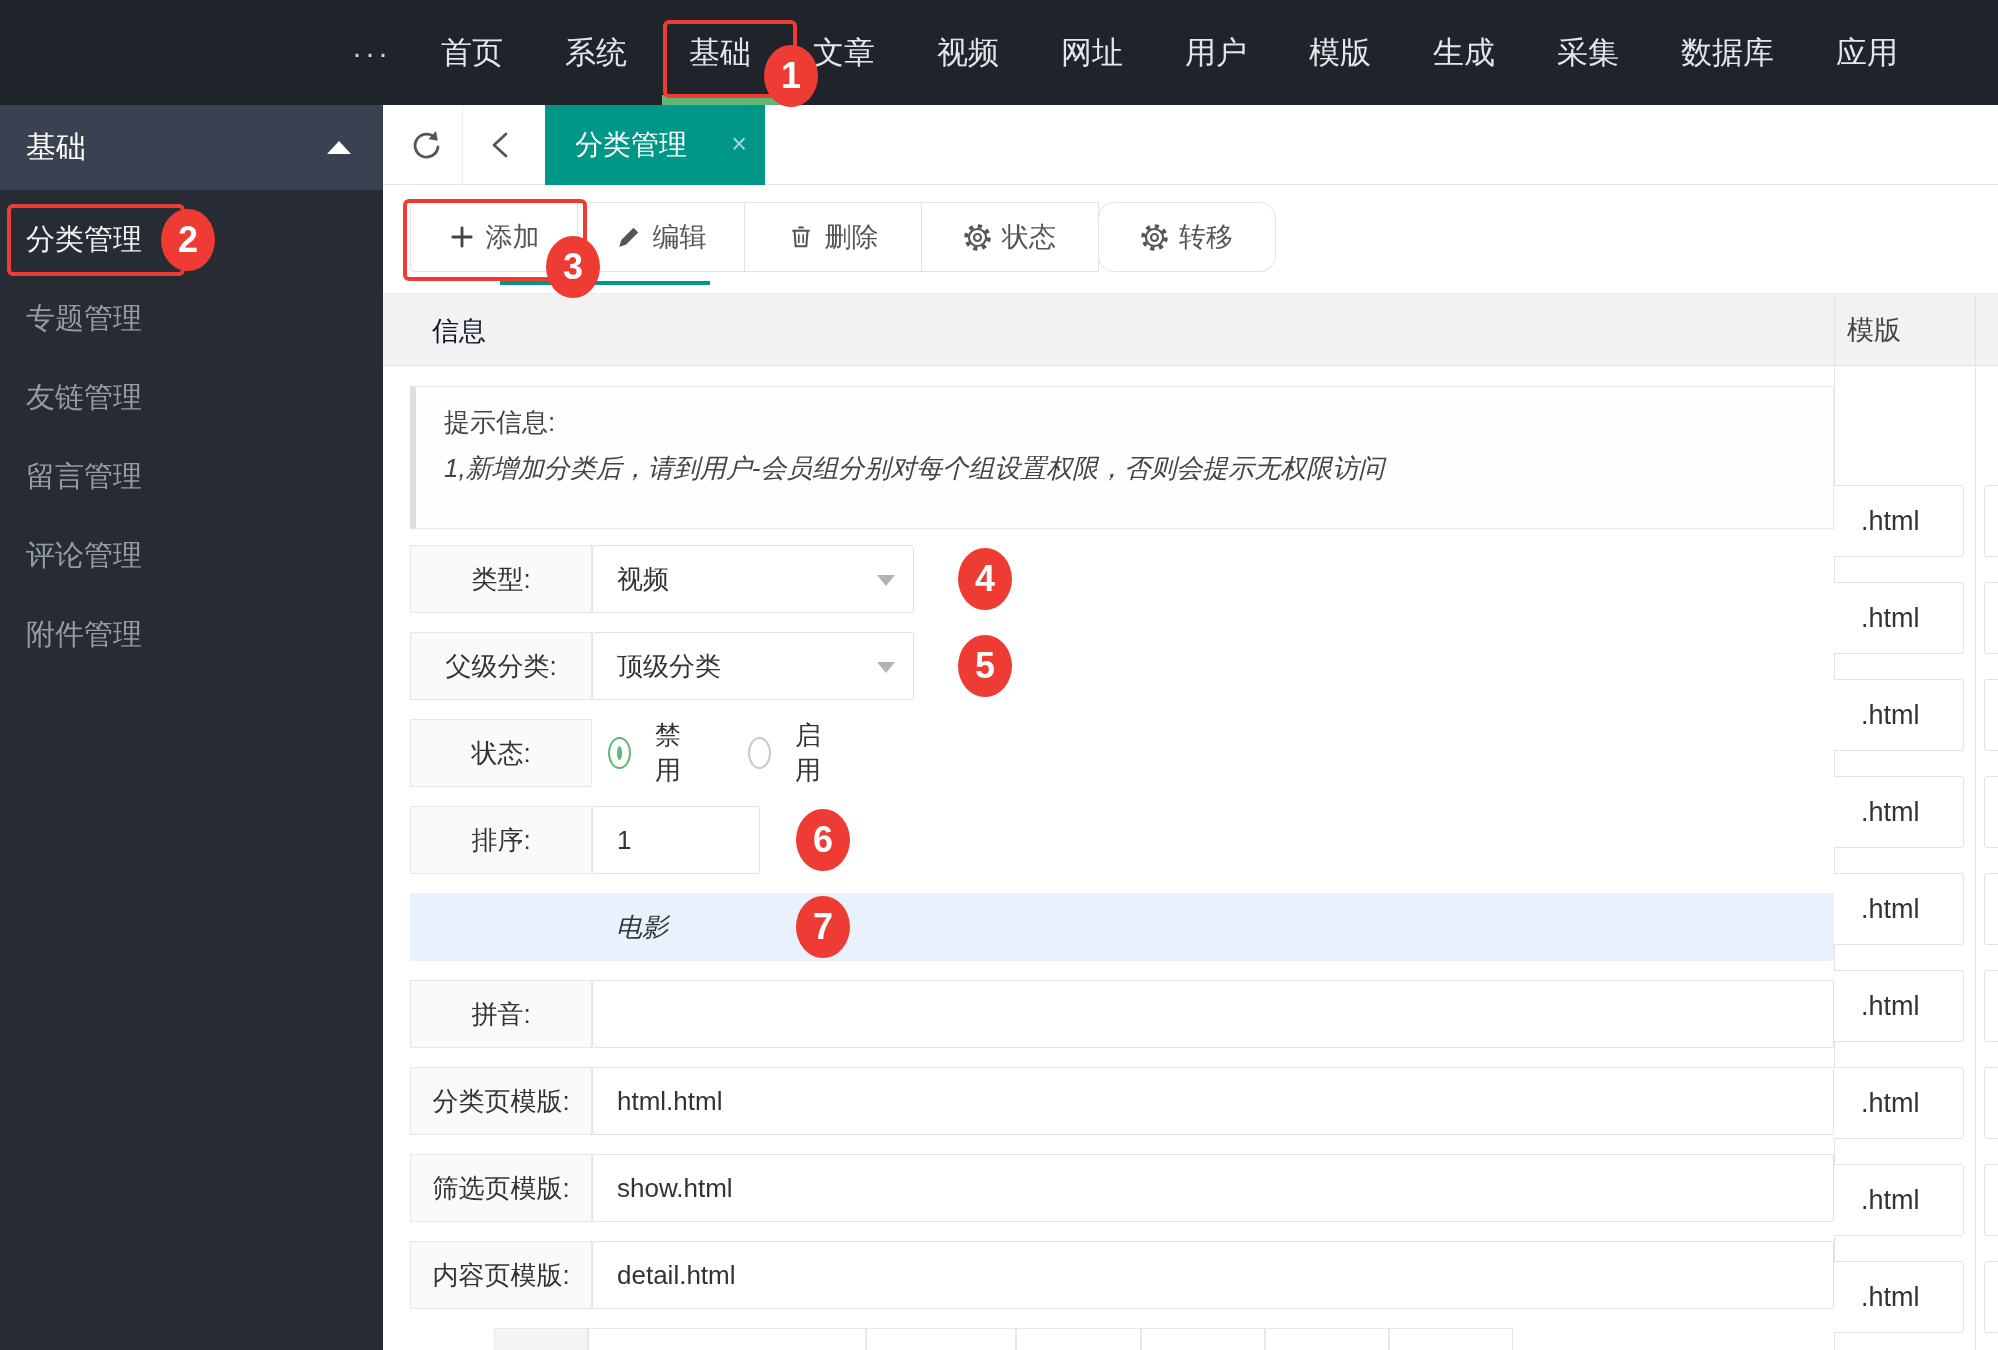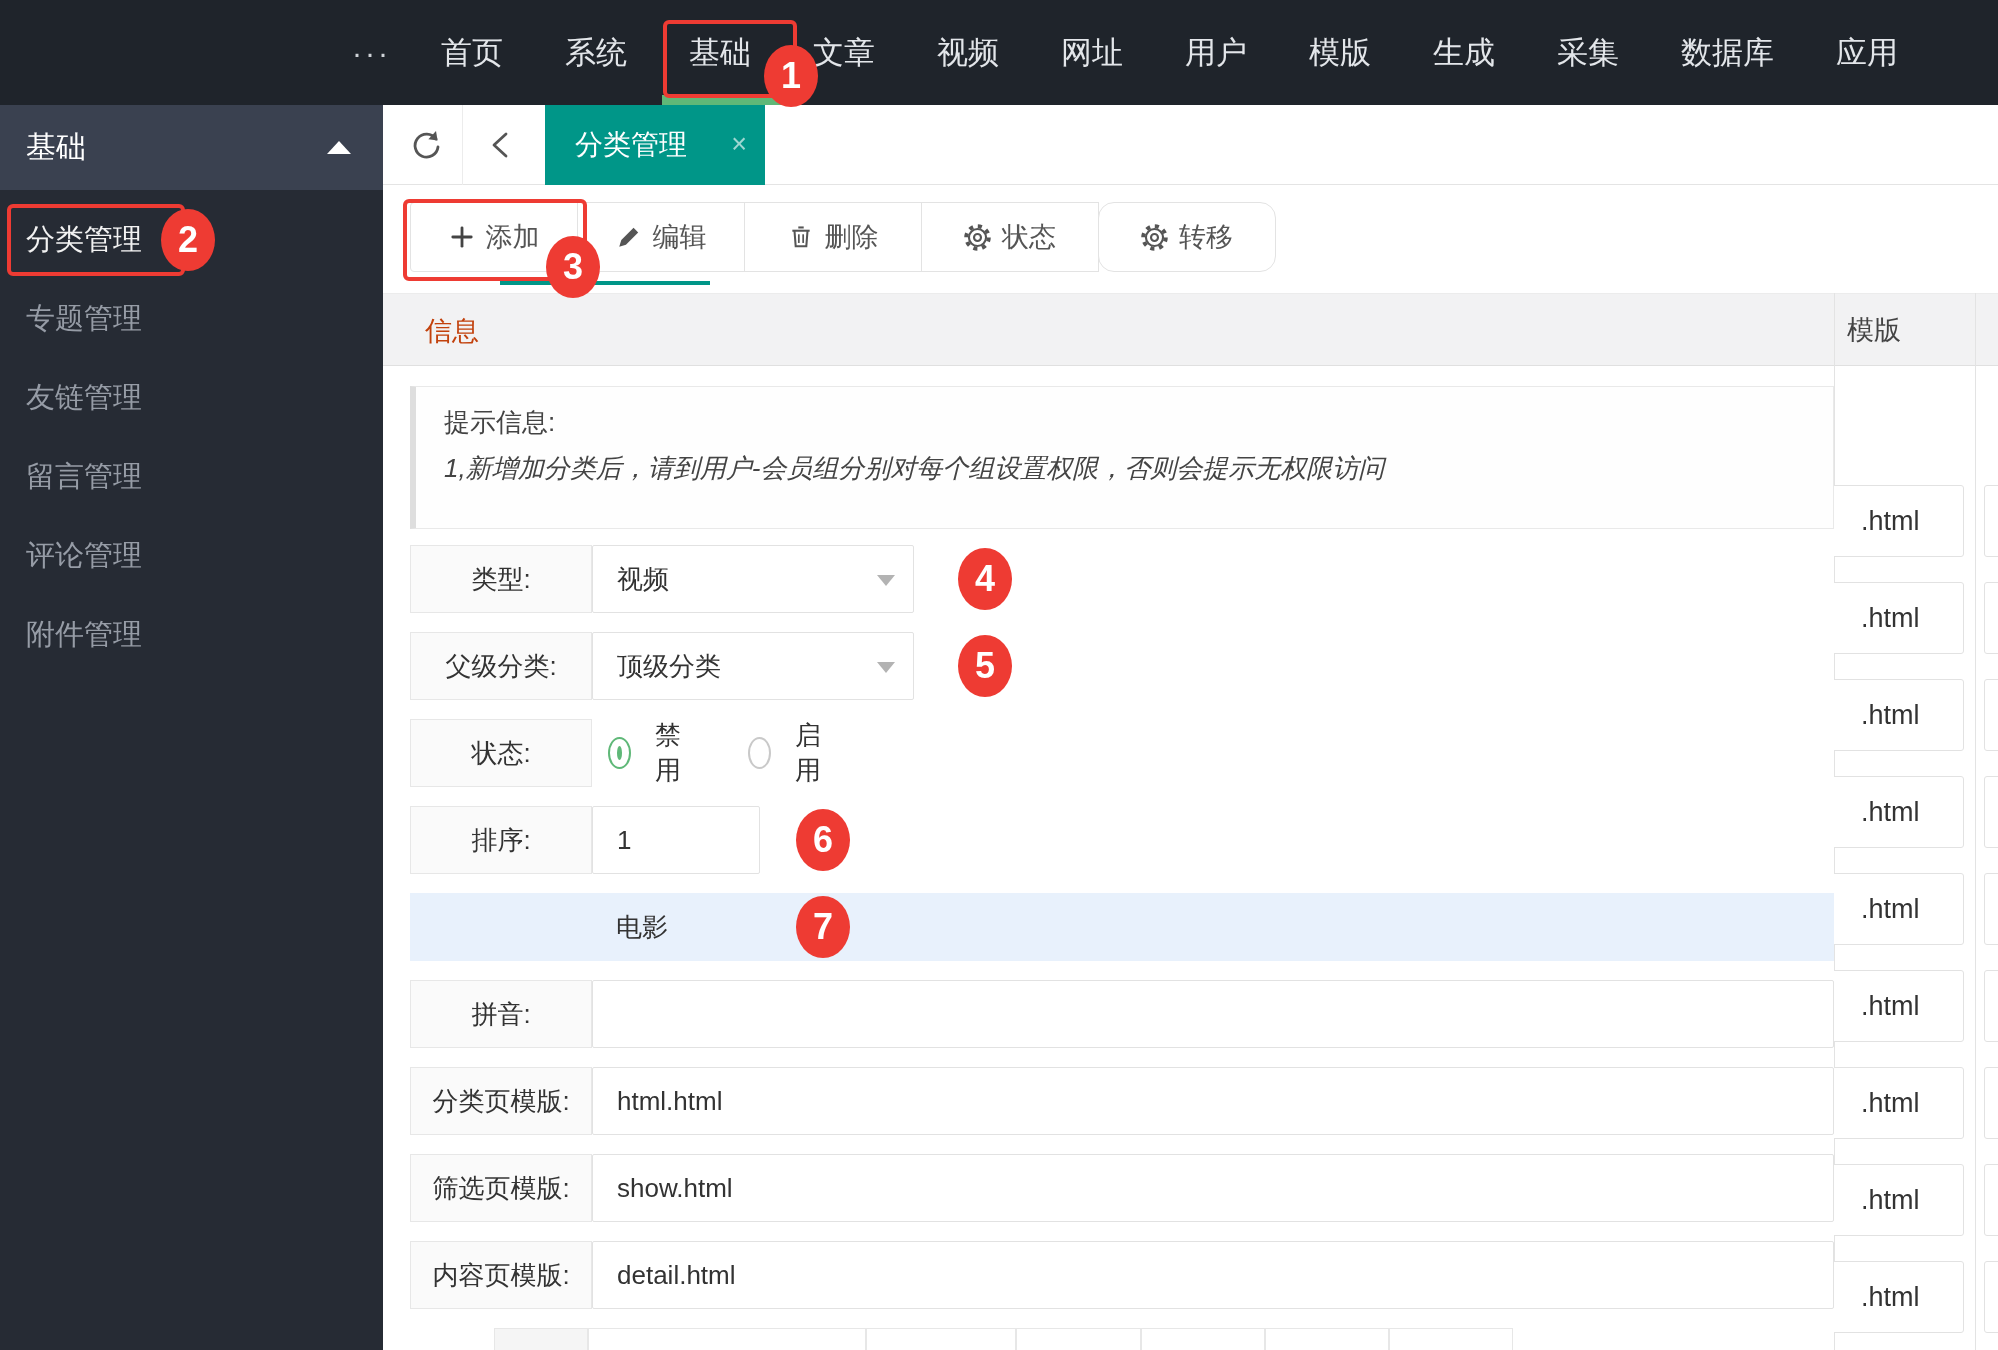--- a/index.html
+++ b/index.html
@@ -53,21 +53,21 @@
   .tb-btn { position:relative; height:70px; border:1px solid #e3e3e3; background:#fff; margin-left:-1px;
           display:flex; align-items:center; justify-content:center; gap:11px; color:#555; font-size:27px; cursor:pointer; }
   .tb-btn:first-child { margin-left:0; border-radius:4px 0 0 4px; }
   .tb-btn:last-child { border-radius:0 4px 4px 0; }
   .tb-btn svg { display:block; }
   .teal-indicator { position:absolute; left:117px; top:176px; width:210px; height:4px; background:#009688; }
 
   
   .info-strip { position:absolute; left:0; top:188px; width:1615px; height:73px; background:#f2f2f3;
           border-top:1px solid #ececec; border-bottom:1px solid #e0e0e0; }
-  .info-tab { position:absolute; left:42px; top:0; height:73px; display:flex; align-items:center; font-size:27px; color:#c2410c; }
+  .info-tab { position:absolute; left:49px; top:0; height:73px; display:flex; align-items:center; font-size:27px; color:#0f172a; }
   .right-header-cell { position:absolute; left:1451px; top:0; width:141px; height:73px; overflow:hidden; }
   .right-header-cell span { position:absolute; left:13px; top:18px; font-size:27px; color:#444; white-space:nowrap; }
 
   
   .v-border-main { position:absolute; left:1451px; top:188px; width:1px; height:1057px; background:#e3e3e3; }
   .v-border-far { position:absolute; left:1592px; top:188px; width:1px; height:1057px; background:#e3e3e3; }
 
   
   .alert { position:absolute; left:27px; top:281px; width:1424px; height:143px; background:#fefefe;
           border:1px solid #e9e9e9; border-left:6px solid #dedede; }
@@ -80,21 +80,21 @@
   .lbl-cell { position:absolute; left:0; top:0; width:182px; height:68px; background:#fafafa; border:1px solid #e7e7e7;
           display:flex; align-items:center; justify-content:center; font-size:26px; color:#333; }
   .box { position:absolute; top:0; height:68px; background:#fff; border:1px solid #e2e2e2; border-radius:2px;
           display:flex; align-items:center; }
   .box .val { margin-left:24px; font-size:26px; color:#333; white-space:nowrap; }
   .box.sel { left:182px; width:322px; cursor:pointer; }
   .box.inp { left:182px; width:168px; }
   .box.wide { left:182px; width:1242px; }
   .caret-down { position:absolute; right:18px; top:29px; width:0; height:0;
           border-left:9px solid transparent; border-right:9px solid transparent; border-top:11px solid #b3b3b3; }
-  .plain-val { position:absolute; left:206px; top:0; height:68px; display:flex; align-items:center; font-size:26px; color:#333; }
+  .plain-val { position:absolute; left:206px; top:0; height:68px; display:flex; align-items:center; font-size:26px; color:#333;font-style:italic; }
   .radio-group { position:absolute; left:198px; top:0; height:68px; display:flex; align-items:center; gap:58px; }
   .radio-opt { display:flex; align-items:center; gap:24px; font-size:26px; color:#333; cursor:pointer; }
   .radio { position:relative; width:32px; height:32px; border-radius:50%; border:2px solid #c9c9c9; background:#fff; }
   .radio.checked { border-color:#5FB878; }
   .radio.checked::after { content:""; position:absolute; inset:7px; border-radius:50%; background:#5FB878; }
 
   
   .right-col { position:absolute; left:1451px; top:188px; width:141px; height:1057px; overflow:hidden; }
   .rc-box { position:absolute; left:-21px; width:151px; height:72px; background:#fff; border:1px solid #e2e2e2;
           border-radius:3px; display:flex; align-items:center; }

